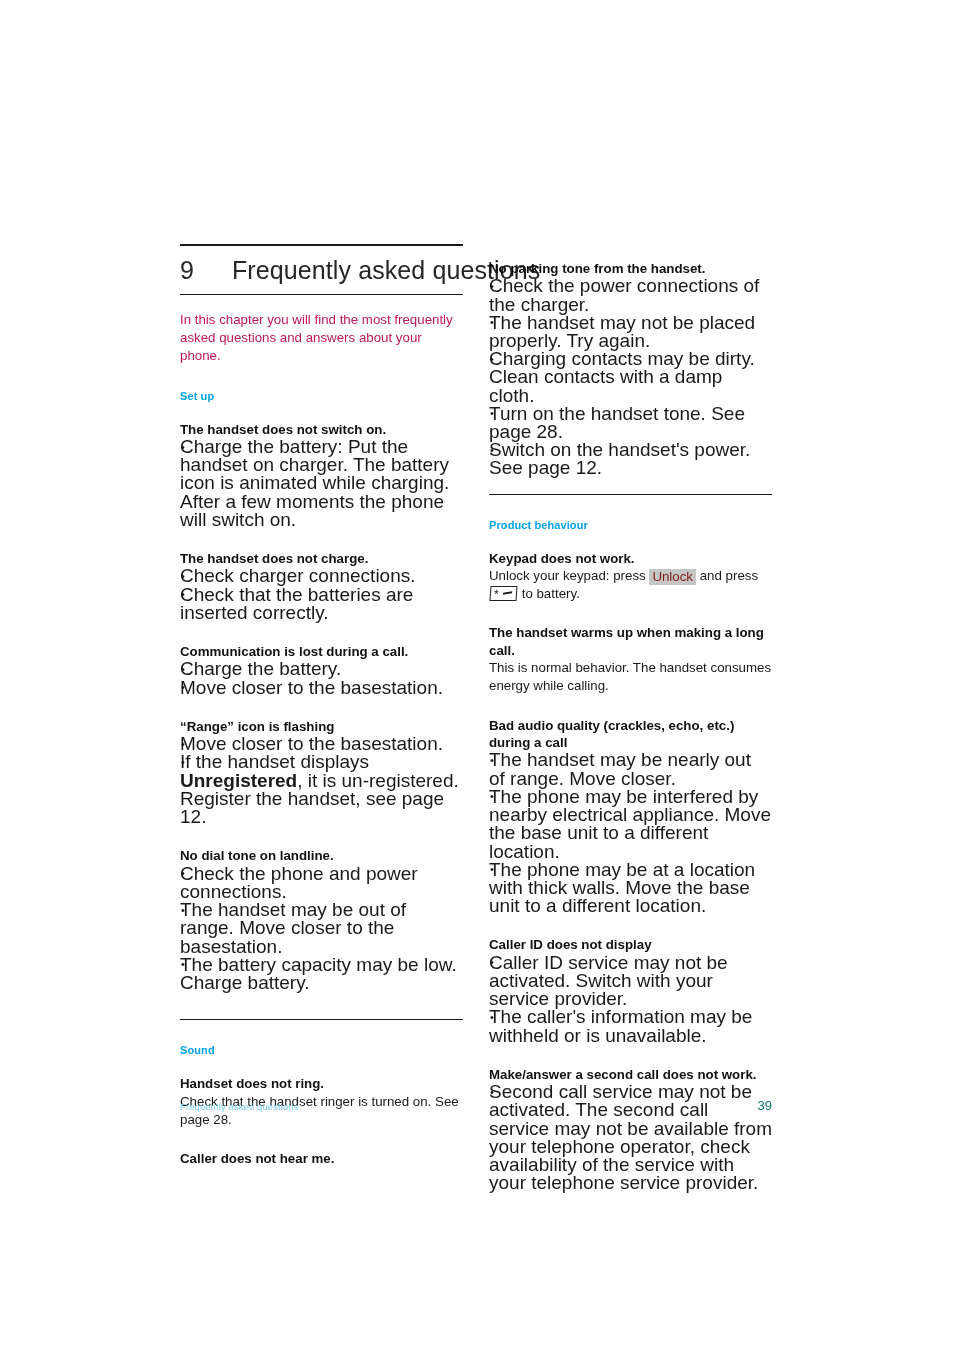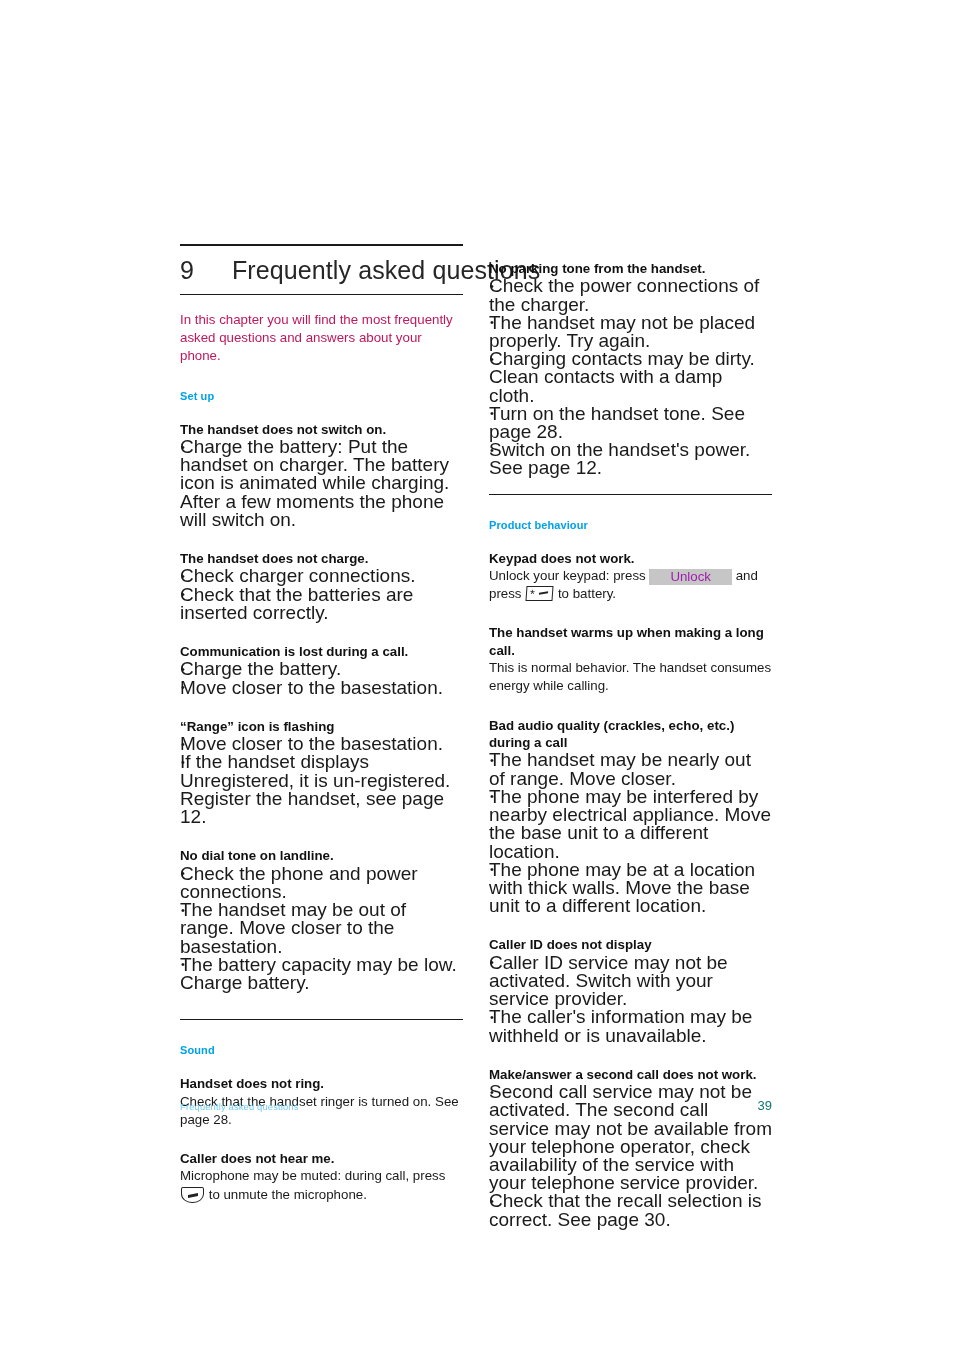--- a/index.html
+++ b/index.html
@@ -109,34 +109,34 @@
   ul.bullets li::before {
     content: "\2022";
     position: absolute;
     left: 1px;
     top: -0.5px;
     font-size: 11px;
     line-height: 18.8px;
     color: #1a1a1a;
   }
 
-  b.inline-bold { font-weight: normal; }
+  b.inline-bold { font-weight: bold; }
 
   
   .sec-divider {
     border-top: 1.4px solid #1a1a1a;
     margin: 27px 0 0 0;
   }
 
   
   .softkey {
     display: inline-block;
     background: #c6c6c6;
-    color: #a21caf;
-    padding: 0 21px;
+    color: #7f1d1d;
+    padding: 0 3px;
     font-size: 13.3px;
     line-height: 16px;
     vertical-align: -1px;
   }
 
   .key-mute {
     display: inline-block;
     width: 23px;
     height: 16px;
     border: 1.2px solid #222;
@@ -264,21 +264,20 @@
         <li>The battery capacity may be low. Charge battery.</li>
       </ul>
 
       <div class="sec-divider"></div>
       <div class="section-head">Sound</div>
 
       <div class="q-head first">Handset does not ring.</div>
       <p class="answer">Check that the handset ringer is turned on. See page 28.</p>
 
       <div class="q-head">Caller does not hear me.</div>
-      <p class="answer"><span>Microphone may be muted: during call, press </span><span class="key-mute"></span><span> to unmute the microphone.</span></p>
 
     </div>
 
     <div class="col">
 
       <div class="q-head first" style="margin-top:16px;">No parking tone from the handset.</div>
       <ul class="bullets">
         <li>Check the power connections of the charger.</li>
         <li>The handset may not be placed properly. Try again.</li>
         <li>Charging contacts may be dirty. Clean contacts with a damp cloth.</li>
@@ -304,21 +303,20 @@
 
       <div class="q-head">Caller ID does not display</div>
       <ul class="bullets">
         <li>Caller ID service may not be activated. Switch with your service provider.</li>
         <li>The caller's information may be withheld or is unavailable.</li>
       </ul>
 
       <div class="q-head">Make/answer a second call does not work.</div>
       <ul class="bullets">
         <li>Second call service may not be activated. The second call service may not be available from your telephone operator, check availability of the service with your telephone service provider.</li>
-        <li>Check that the recall selection is correct. See page 30.</li>
       </ul>
 
     </div>
   </div>
 
   <div class="footer">
     <span class="footer-left">Frequently asked questions</span>
     <span class="footer-right">39</span>
   </div>
 

